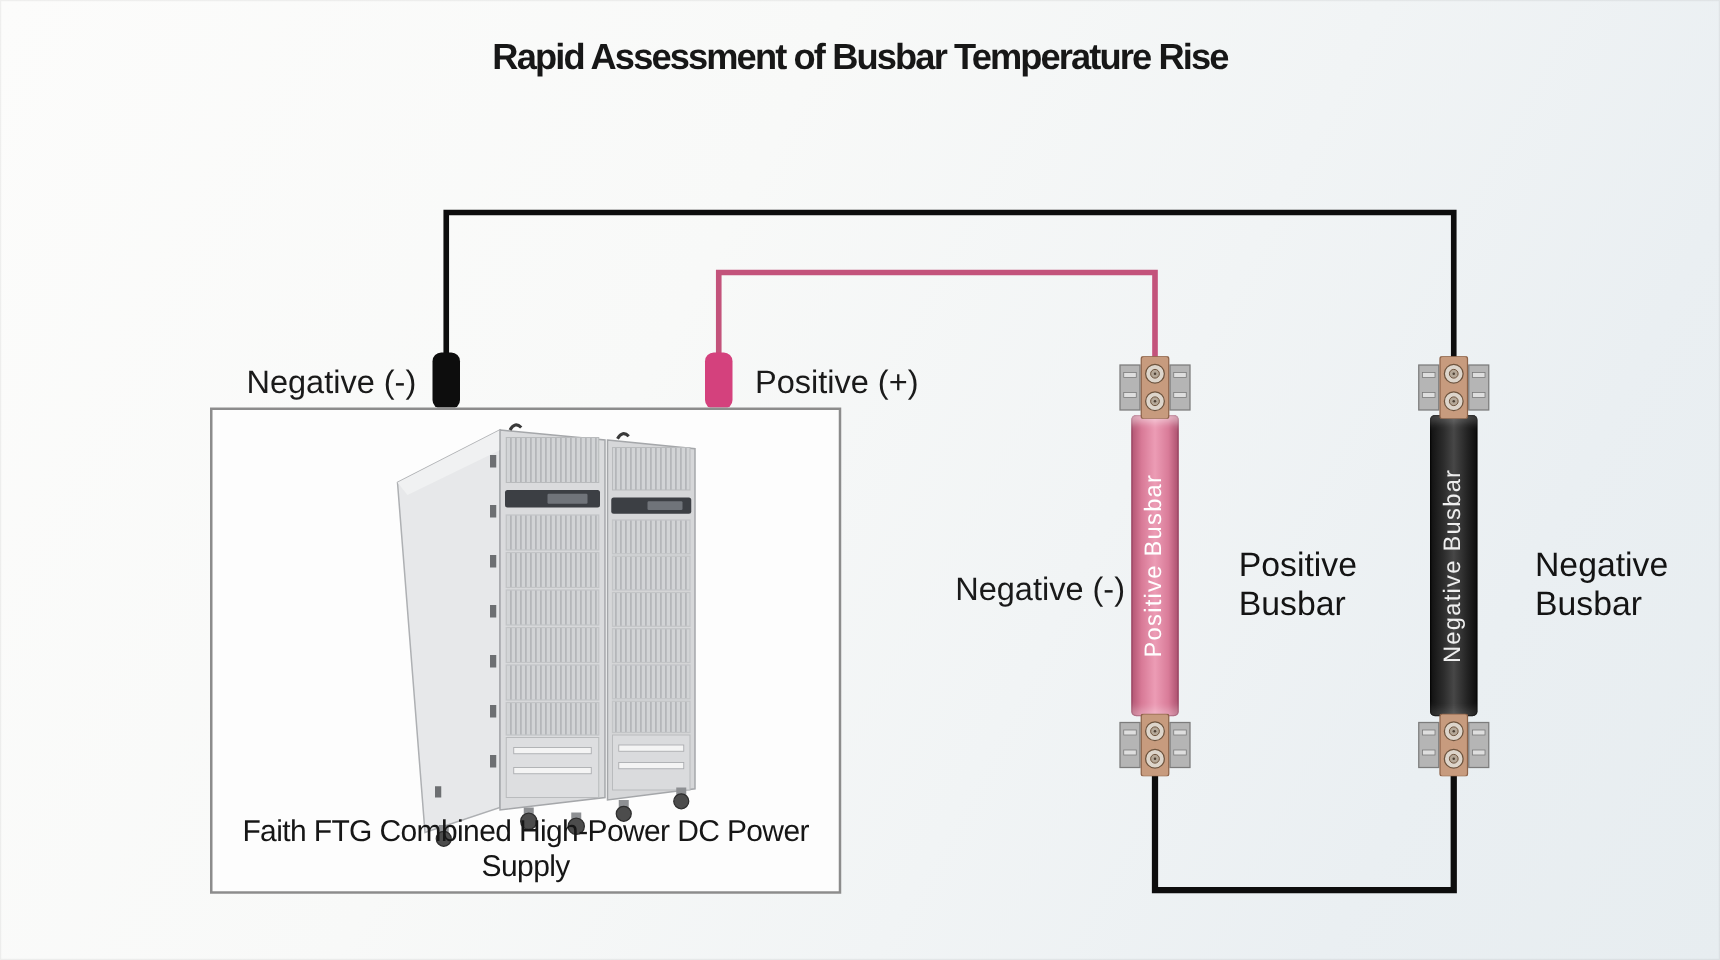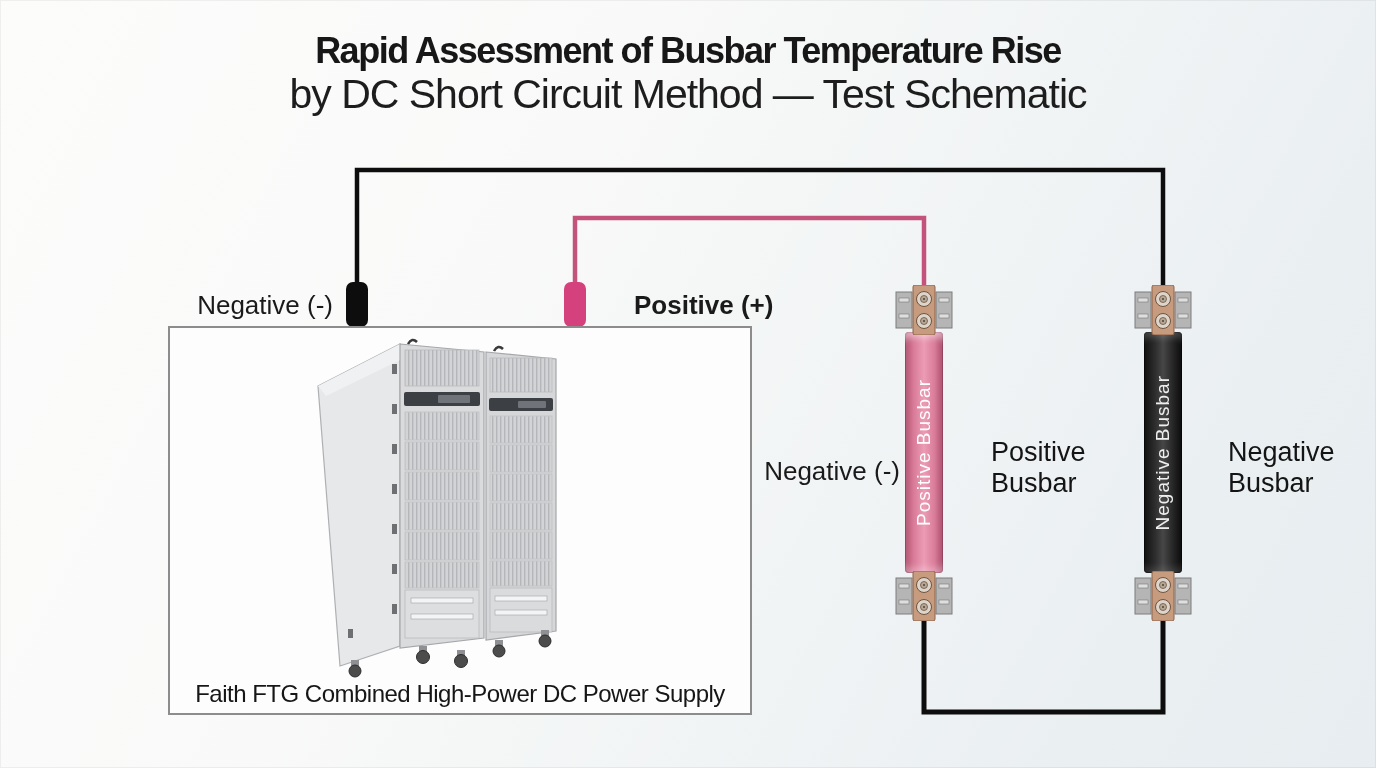--- a/index.html
+++ b/index.html
@@ -13,40 +13,40 @@
     width: 1376px;
     height: 768px;
     background:
       linear-gradient(118deg, #fcfcfb 0%, #f8f9f8 38%, #f1f4f5 62%, #eaeff2 82%, #e7edf0 100%);
     box-shadow: inset 0 0 0 1px rgba(0,0,0,0.05);
   }
 
   
   .title-block { position: absolute; top: 30px; left: 0; width: 100%; text-align: center; }
   .title-line1 {
-    font-size: 36px; font-weight: 700; letter-spacing: -1.5px; color: #171717; line-height: 1.15;
+    font-size: 29px; font-weight: 700; letter-spacing: -1.5px; color: #171717; line-height: 1.15;
   }
   .title-line2 {
     font-size: 41px; font-weight: 400; letter-spacing: -1px; color: #1d1d1d; line-height: 1.15;
   }
 
   
   svg.wires { position: absolute; left: 0; top: 0; pointer-events: none; }
 
   
   .terminal { position: absolute; width: 22px; height: 45px; border-radius: 7px; }
   .terminal.neg { left: 346px; top: 282px; background: #0d0d0d; }
   .terminal.pos { left: 564px; top: 282px; background: #d4417d; }
   .terminal-label { position: absolute; font-size: 26px; color: #1a1a1a; white-space: nowrap; }
   .label-neg-terminal { top: 290px; left: 185px; width: 148px; text-align: right; }
-  .label-pos-terminal { top: 290px; left: 634px; font-weight: bold; }
+  .label-pos-terminal { top: 290px; left: 604px; }
 
   
   .ps-box {
-    position: absolute; left: 168px; top: 326px; width: 584px; height: 389px;
+    position: absolute; left: 168px; top: 326px; width: 505px; height: 389px;
     background: #fdfdfd; border: 2px solid #8c8c8c;
   }
   .ps-caption {
     position: absolute; bottom: 5px; left: 0; width: 100%;
     text-align: center; font-size: 24px; color: #161616; letter-spacing: -0.5px;
   }
   .cabinet-svg { position: absolute; left: 118px; top: 6px; }
 
   
   .busbar {
@@ -84,21 +84,20 @@
     text-align: right; font-size: 26px; color: #1a1a1a; white-space: nowrap;
   }
 </style>
 </head>
 <body>
 
 <div class="stage">
 
   <div class="title-block">
     <div class="title-line1">Rapid Assessment of Busbar Temperature Rise</div>
-    <div class="title-line2">by DC Short Circuit Method — Test Schematic</div>
   </div>
 
   <svg class="wires" width="1376" height="768" viewBox="0 0 1376 768">
     <path d="M 357 300 L 357 170 L 1163 170 L 1163 300" fill="none" stroke="#0d0d0d" stroke-width="4.5" stroke-linejoin="miter"></path>
     <path d="M 575 300 L 575 218 L 924 218 L 924 300" fill="none" stroke="#c3537b" stroke-width="4.5" stroke-linejoin="miter"></path>
     <path d="M 924 600 L 924 712 L 1163 712 L 1163 600" fill="none" stroke="#0d0d0d" stroke-width="5" stroke-linejoin="miter"></path>
   </svg>
 
   <div class="terminal neg"></div>
   <div class="terminal pos"></div>

